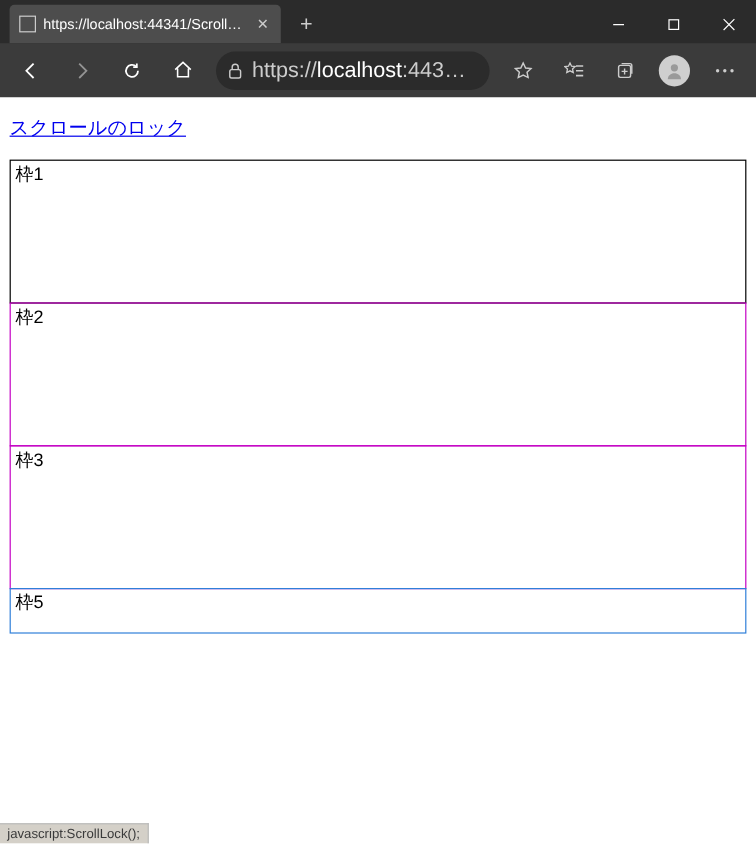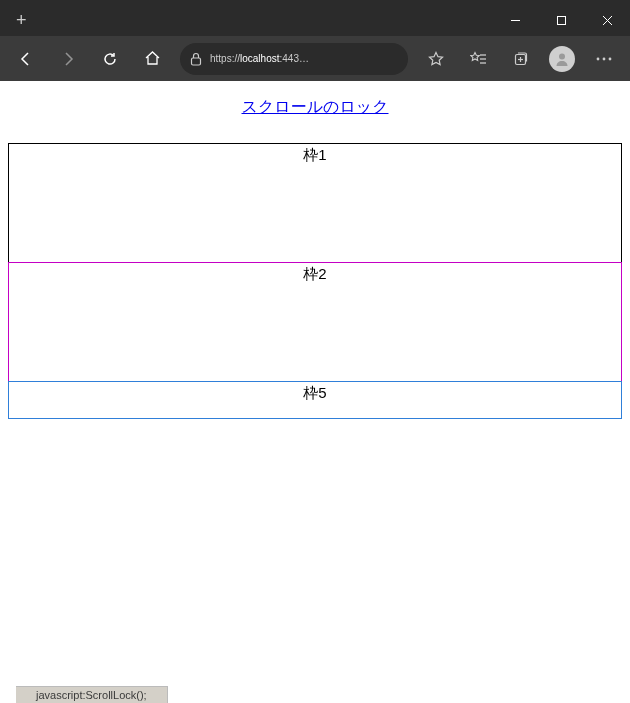--- a/index.html
+++ b/index.html
@@ -100,21 +100,21 @@
       border-radius: 18px;
       height: 32px;
       padding: 0 10px;
       gap: 8px;
       margin: 0 6px;
       overflow: hidden;
     }
     .addr .lock { font-size: 12px; color: #ccc; }
     .addr .url {
       color: #ccc;
-      font-size: 10px;
+      font-size: 18px;
       white-space: nowrap;
       overflow: hidden;
       text-overflow: ellipsis;
     }
     .addr .url .host { color: #fff; }
     .avatar {
       width: 26px; height: 26px;
       background: #cfcfcf;
       border-radius: 50%;
       display: flex;
@@ -122,62 +122,66 @@
       justify-content: center;
       color: #888;
       font-size: 14px;
     }
     
     .page {
       padding: 8px;
       background: #fff;
       height: calc(703px - 81px);
       overflow: hidden;
-      text-align: center;
     }
     .lnk {
       color: #0000EE;
       text-decoration: underline;
       display: inline-block;
       margin: 8px 0;
       cursor: pointer;
     }
-    .boxwrap { margin-top: 18px; }
+    .boxwrap { margin-top: 8px; }
     .box {
       height: 120px;
       border: 1px solid;
       margin-top: -1px;
       padding: 2px 4px;
       font-size: 15px;
     }
     .box.b1 { border-color: #000; }
     .box.b2 { border-color: #c400c4; }
     .box.b3 { border-color: #c400c4; }
     .box.b4 { border-color: #5b2fd9; }
     .box.b5 { border-color: #2f7fd9; height: 38px; }
     
     .statusbar {
       position: absolute;
-      left: 16px;
+      left: 0;
       bottom: 0;
       background: #d4d0c8;
       color: #3a3a3a;
       font-size: 11px;
-      padding: 2px 20px;
+      padding: 2px 6px;
       border: 1px solid #bbb;
       border-left: none;
       border-bottom: none;
     }
     svg { display: block; }
   </style>
 </head>
 <body>
 
 <div class="chrome">
   <div class="titlebar">
+    <div class="tab">
+      <span class="page-ico"></span>
+      <span class="tab-title">https://localhost:44341/ScrollBlo</span>
+      <span class="close">✕</span>
+    </div>
     <div class="newtab">+</div>
     <div class="win-controls">
       <div class="win-btn">
         <svg width="11" height="11" viewBox="0 0 11 11">
             <line x1="1" y1="5.5" x2="10" y2="5.5" stroke="#fff" stroke-width="1"></line>
           </svg>
       </div>
       <div class="win-btn">
         <svg width="11" height="11" viewBox="0 0 11 11">
             <rect x="1.5" y="1.5" width="8" height="8" fill="none" stroke="#fff" stroke-width="1"></rect>
@@ -261,17 +265,18 @@
         </svg>
     </div>
   </div>
 </div>
 
 <div class="page">
   <a class="lnk">スクロールのロック</a><br>
   <div class="boxwrap">
     <div class="box b1">枠1</div>
     <div class="box b2">枠2</div>
+    <div class="box b3">枠3</div>
     <div class="box b5">枠5</div>
   </div>
 </div>
 
 <div class="statusbar">javascript:ScrollLock();</div>
 
 </body></html>

